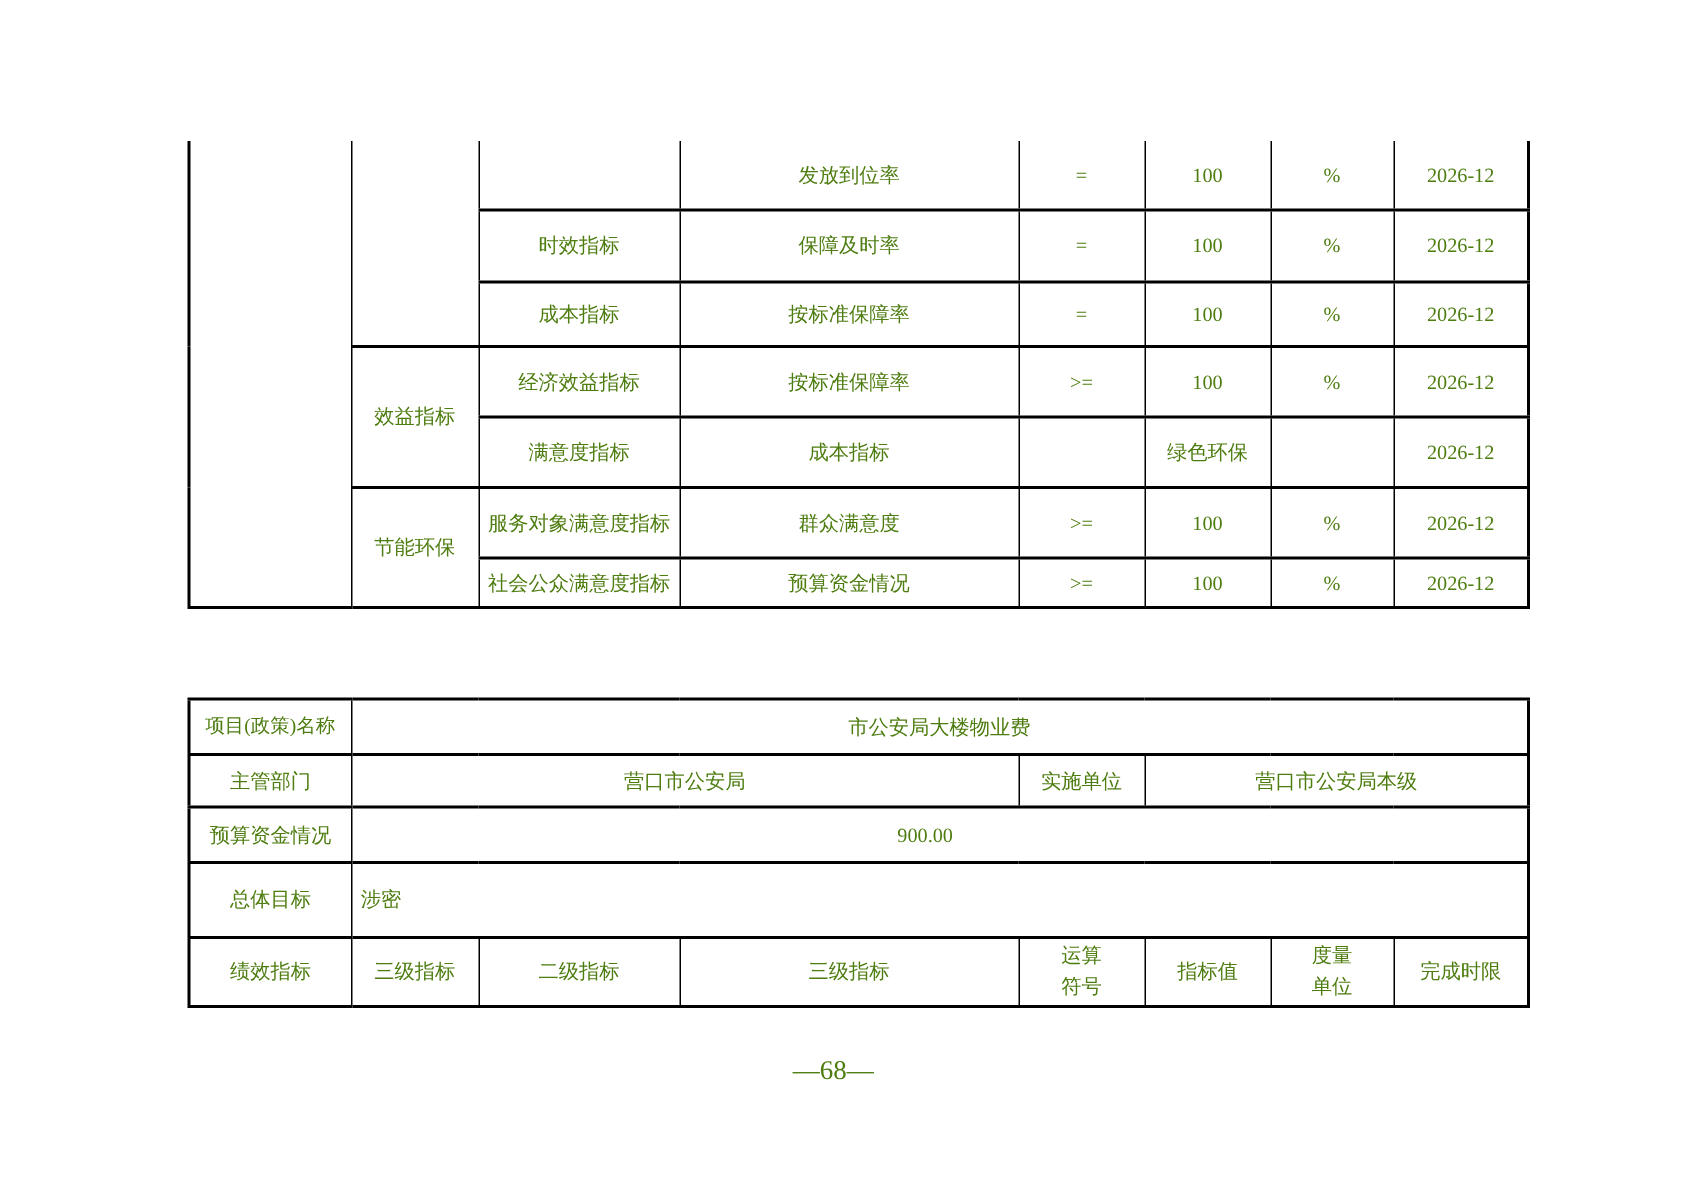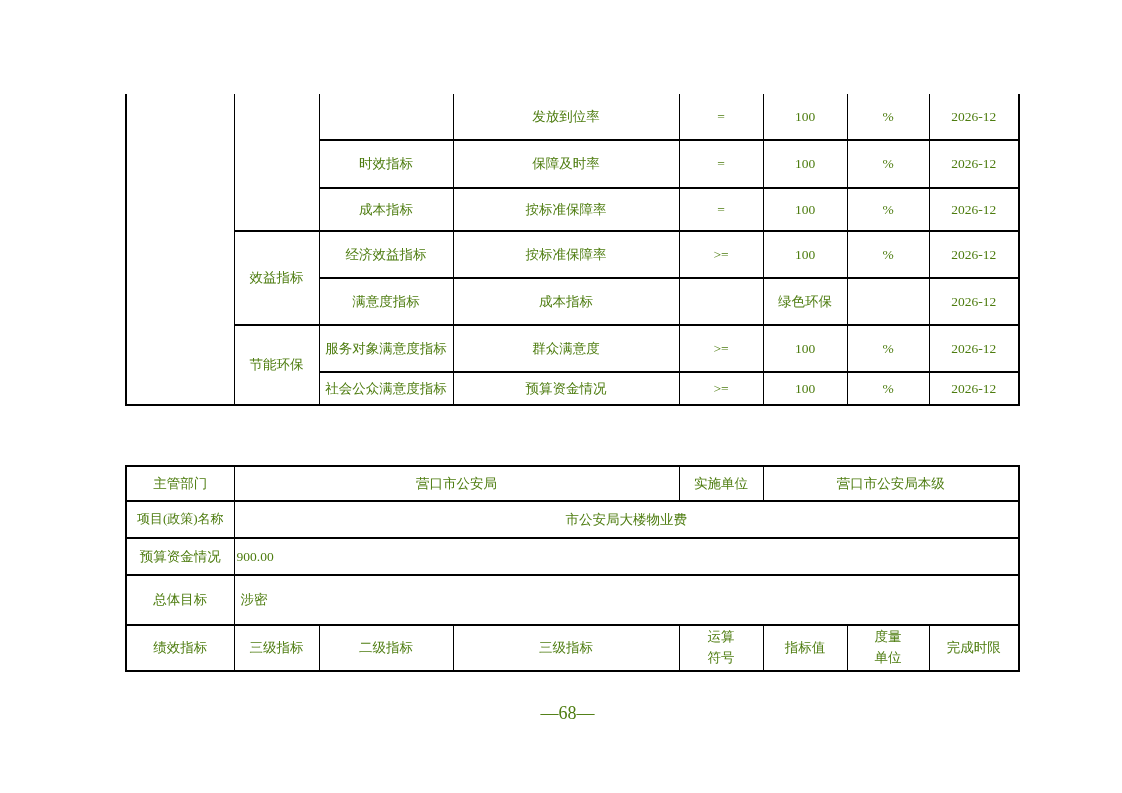--- a/index.html
+++ b/index.html
@@ -32,26 +32,26 @@
     left: 125px; top: 94px; width: 893px;
     border: 2px solid #000;
     border-top: none;
   }
   #tbl-top tr:first-child > td { border-top: none; }
   #tbl-bottom {
     left: 125px; top: 465px; width: 893px;
     border: 2px solid #000;
   }
   .al { text-align: left; padding-left: 6px; }
-  .ar { text-align: left; padding-right: 21px; }
+  .ar { text-align: center; padding-right: 21px; }
   .label-cell { padding: 0 1px; }
   .two-line { line-height: 1.55; font-family: Liberation Serif, serif; }
   .pagenum {
     position: absolute;
-    left: 121px; top: 703px; width: 893px;
+    left: 109px; top: 703px; width: 893px;
     text-align: center;
     font-size: 18px;
   }
 </style>
 </head>
 <body>
 
 <div class="doc">
 
   <table id="tbl-top">
@@ -134,29 +134,29 @@
       <col style="width:108px">
         <col style="width:85px">
         <col style="width:134px">
         <col style="width:226px">
       <col style="width:84px">
         <col style="width:84px">
         <col style="width:82px">
         <col style="width:90px">
     </colgroup>
     <tbody>
-        <tr style="height:35px">
+        <tr style="height:37px">
+      <td class="label-cell" style="font-size:13px">项目(政策)名称</td>
+      <td colspan="7">市公安局大楼物业费</td>
+    </tr>
+    <tr style="height:35px">
       <td class="label-cell">主管部门</td>
       <td colspan="3">营口市公安局</td>
       <td>实施单位</td>
       <td colspan="3">营口市公安局本级</td>
-    </tr>
-    <tr style="height:37px">
-      <td class="label-cell" style="font-size:13px">项目(政策)名称</td>
-      <td colspan="7">市公安局大楼物业费</td>
     </tr>
     <tr style="height:37px">
       <td class="label-cell">预算资金情况</td>
       <td colspan="7" class="ar">900.00</td>
     </tr>
     <tr style="height:50px">
       <td class="label-cell">总体目标</td>
       <td colspan="7" class="al">涉密</td>
     </tr>
     <tr style="height:46px">

